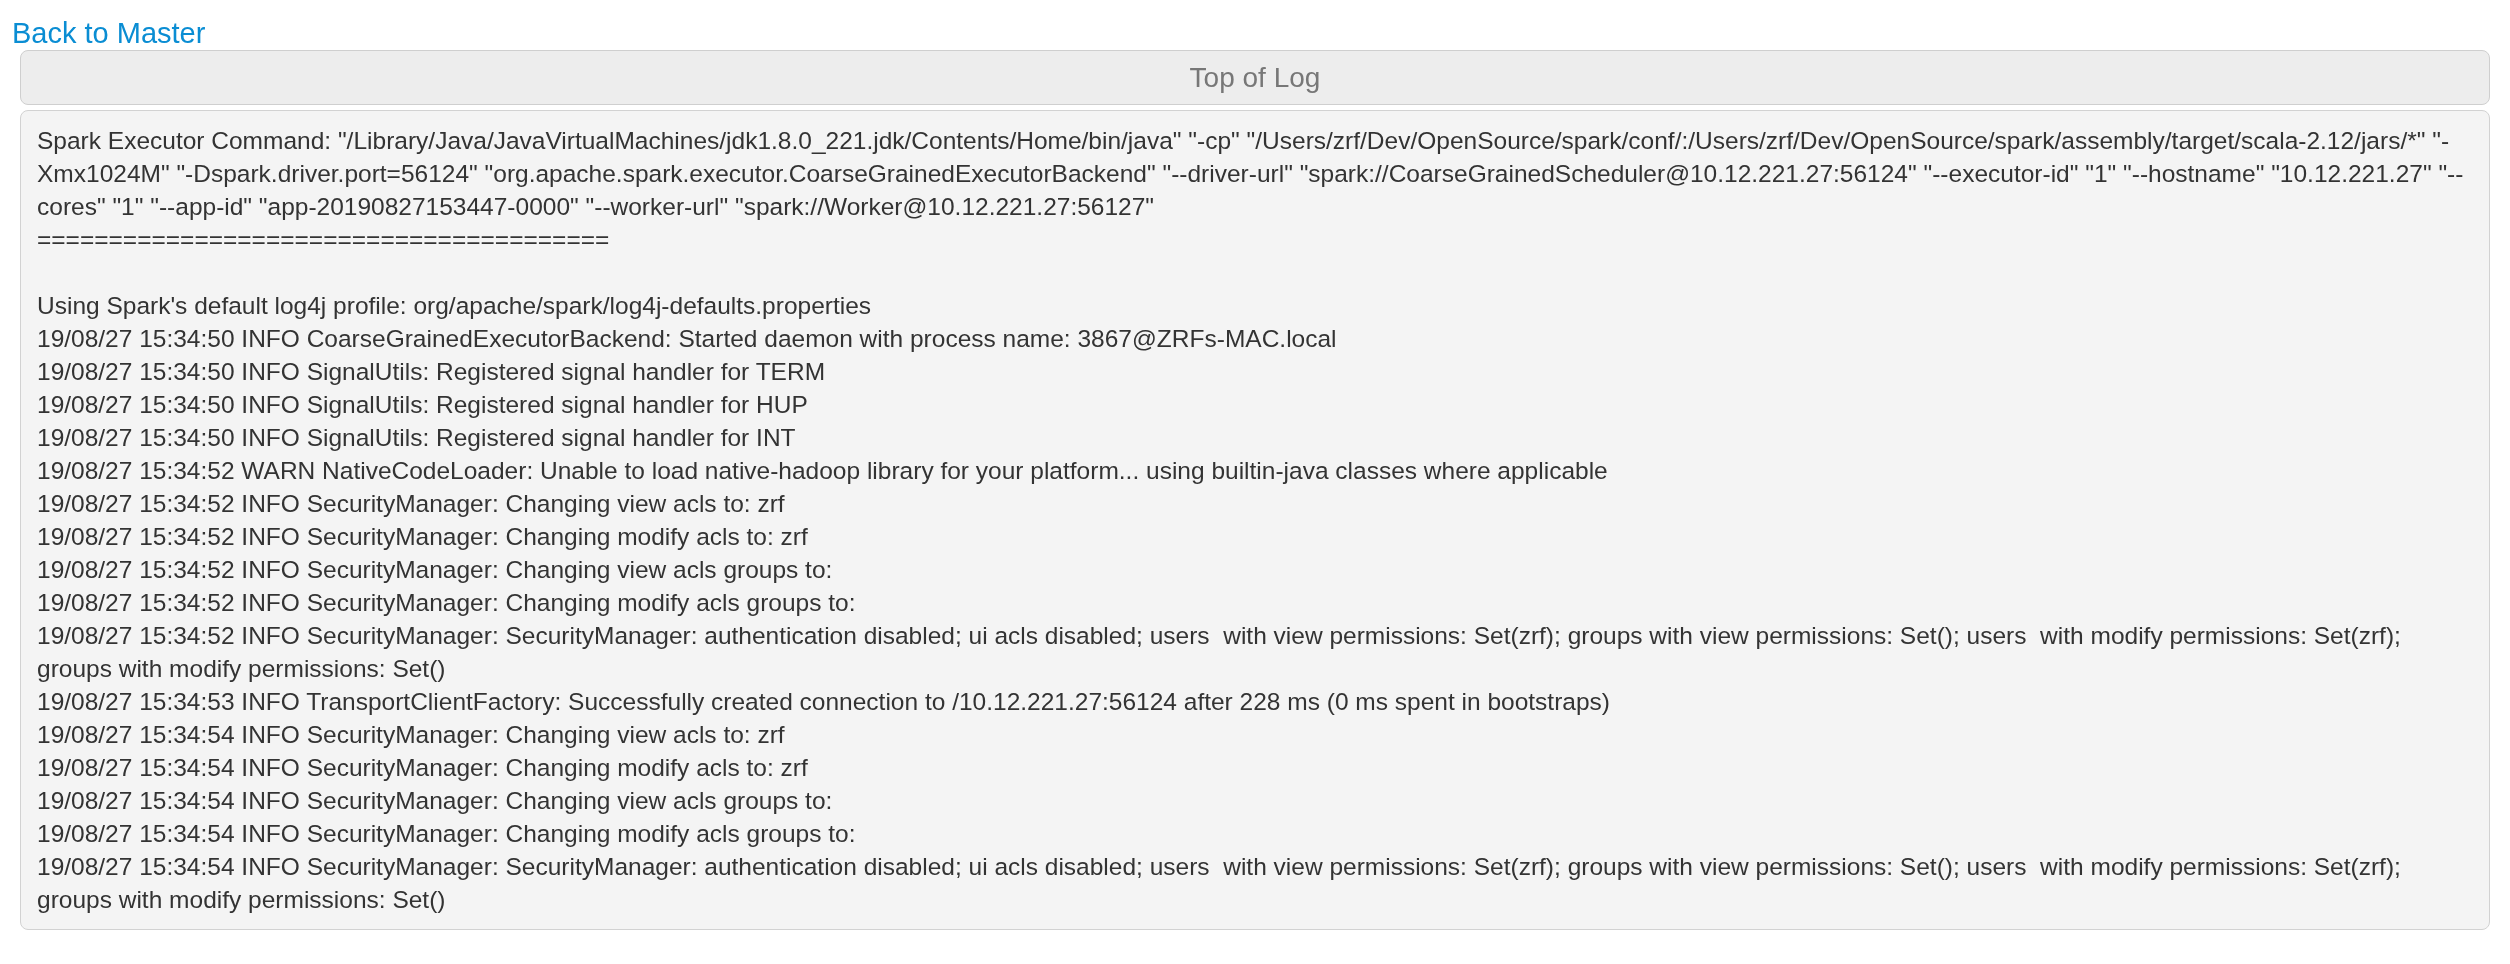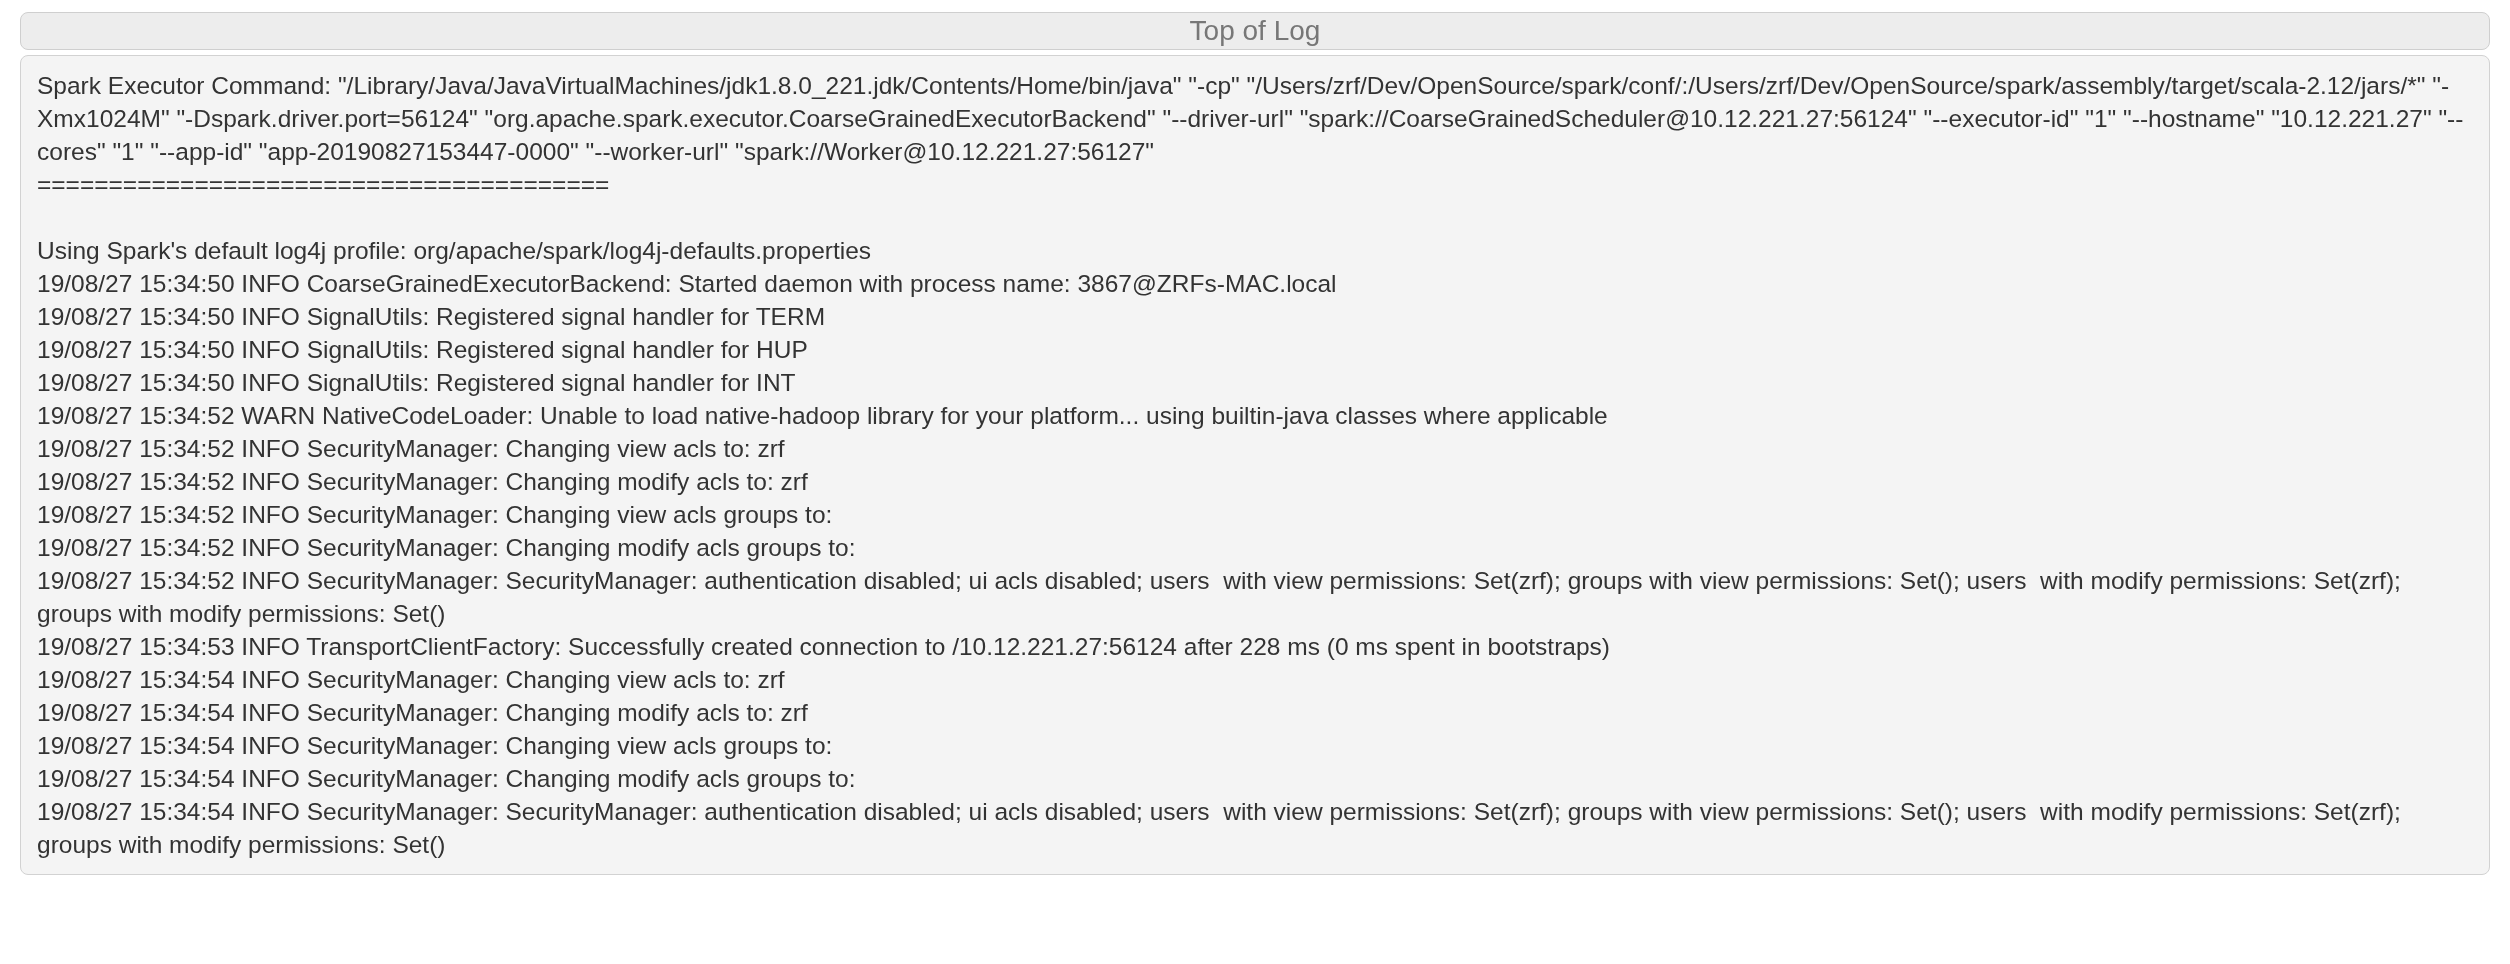--- a/index.html
+++ b/index.html
@@ -28,21 +28,21 @@
   }
   .byte-range {
     margin: 28px 0 8px 0;
     padding-left: 2px;
     font-size: 28px;
     line-height: 34px;
     color: #333;
   }
   .log-header-bar {
     margin: 0 10px;
-    height: 38px;
+    height: 55px;
     background: #ededed;
     border: 1px solid #cfcfcf;
     border-radius: 8px;
     display: flex;
     align-items: center;
     justify-content: center;
   }
   .log-header-label {
     font-size: 28px;
     color: #777;
@@ -62,20 +62,23 @@
     color: #333;
     white-space: pre-wrap;
     word-wrap: break-word;
   }
 </style>
 </head>
 <body>
 
 <div class="page">
 
+  <p class="back-row">
+    <a class="back-link" href="#">Back to Master</a>
+  </p>
 
 
   <div class="log-header-bar">
     <span class="log-header-label">Top of Log</span>
   </div>
 
   <div class="log-box">
     <pre class="log-pre">Spark Executor Command: "/Library/Java/JavaVirtualMachines/jdk1.8.0_221.jdk/Contents/Home/bin/java" "-cp" "/Users/zrf/Dev/OpenSource/spark/conf/:/Users/zrf/Dev/OpenSource/spark/assembly/target/scala-2.12/jars/*" "-Xmx1024M" "-Dspark.driver.port=56124" "org.apache.spark.executor.CoarseGrainedExecutorBackend" "--driver-url" "spark://CoarseGrainedScheduler@10.12.221.27:56124" "--executor-id" "1" "--hostname" "10.12.221.27" "--cores" "1" "--app-id" "app-20190827153447-0000" "--worker-url" "spark://Worker@10.12.221.27:56127"
 ========================================
 

